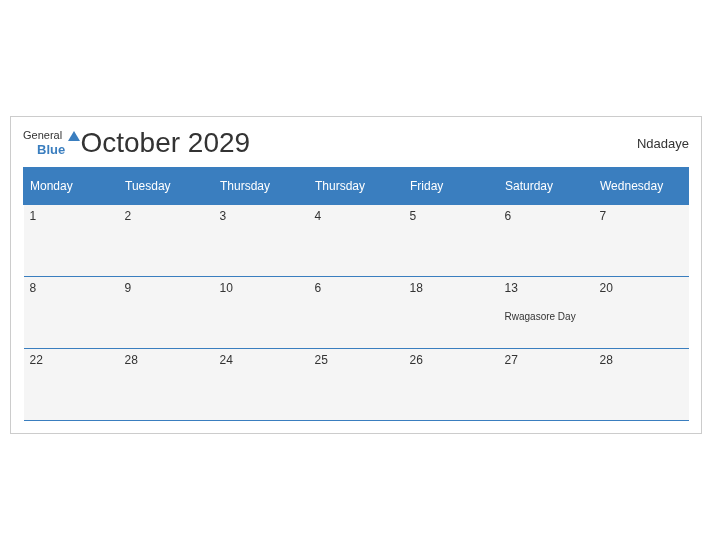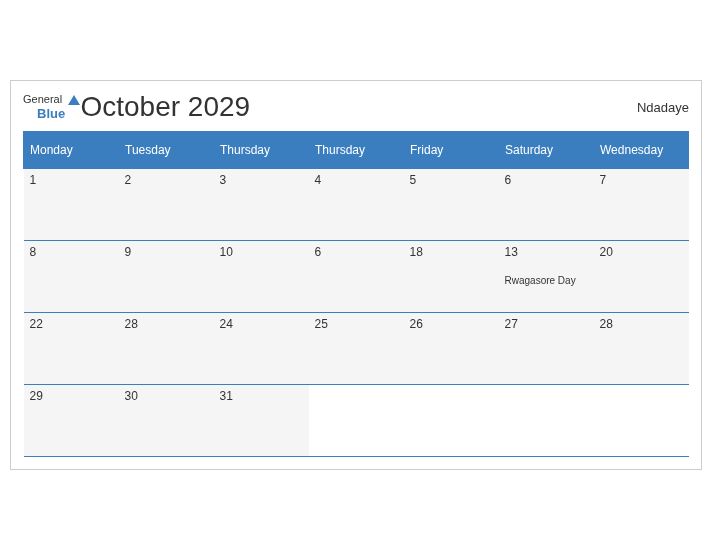--- a/index.html
+++ b/index.html
@@ -196,30 +196,15 @@
           <td>
             <span class="day-number">26</span>
           </td>
           <td>
             <span class="day-number">27</span>
           </td>
           <td>
             <span class="day-number">28</span>
           </td>
         </tr>
-        <tr>
-          <td>
-            <span class="day-number">29</span>
-          </td>
-          <td>
-            <span class="day-number">30</span>
-          </td>
-          <td>
-            <span class="day-number">31</span>
-          </td>
-          <td class="empty" style="background: rgb(255, 255, 255);"></td>
-          <td class="empty" style="background: rgb(255, 255, 255);"></td>
-          <td class="empty" style="background: rgb(255, 255, 255);"></td>
-          <td class="empty" style="background: rgb(255, 255, 255);"></td>
-        </tr>
       </tbody>
   </table>
 </div>
 
 </body></html>

